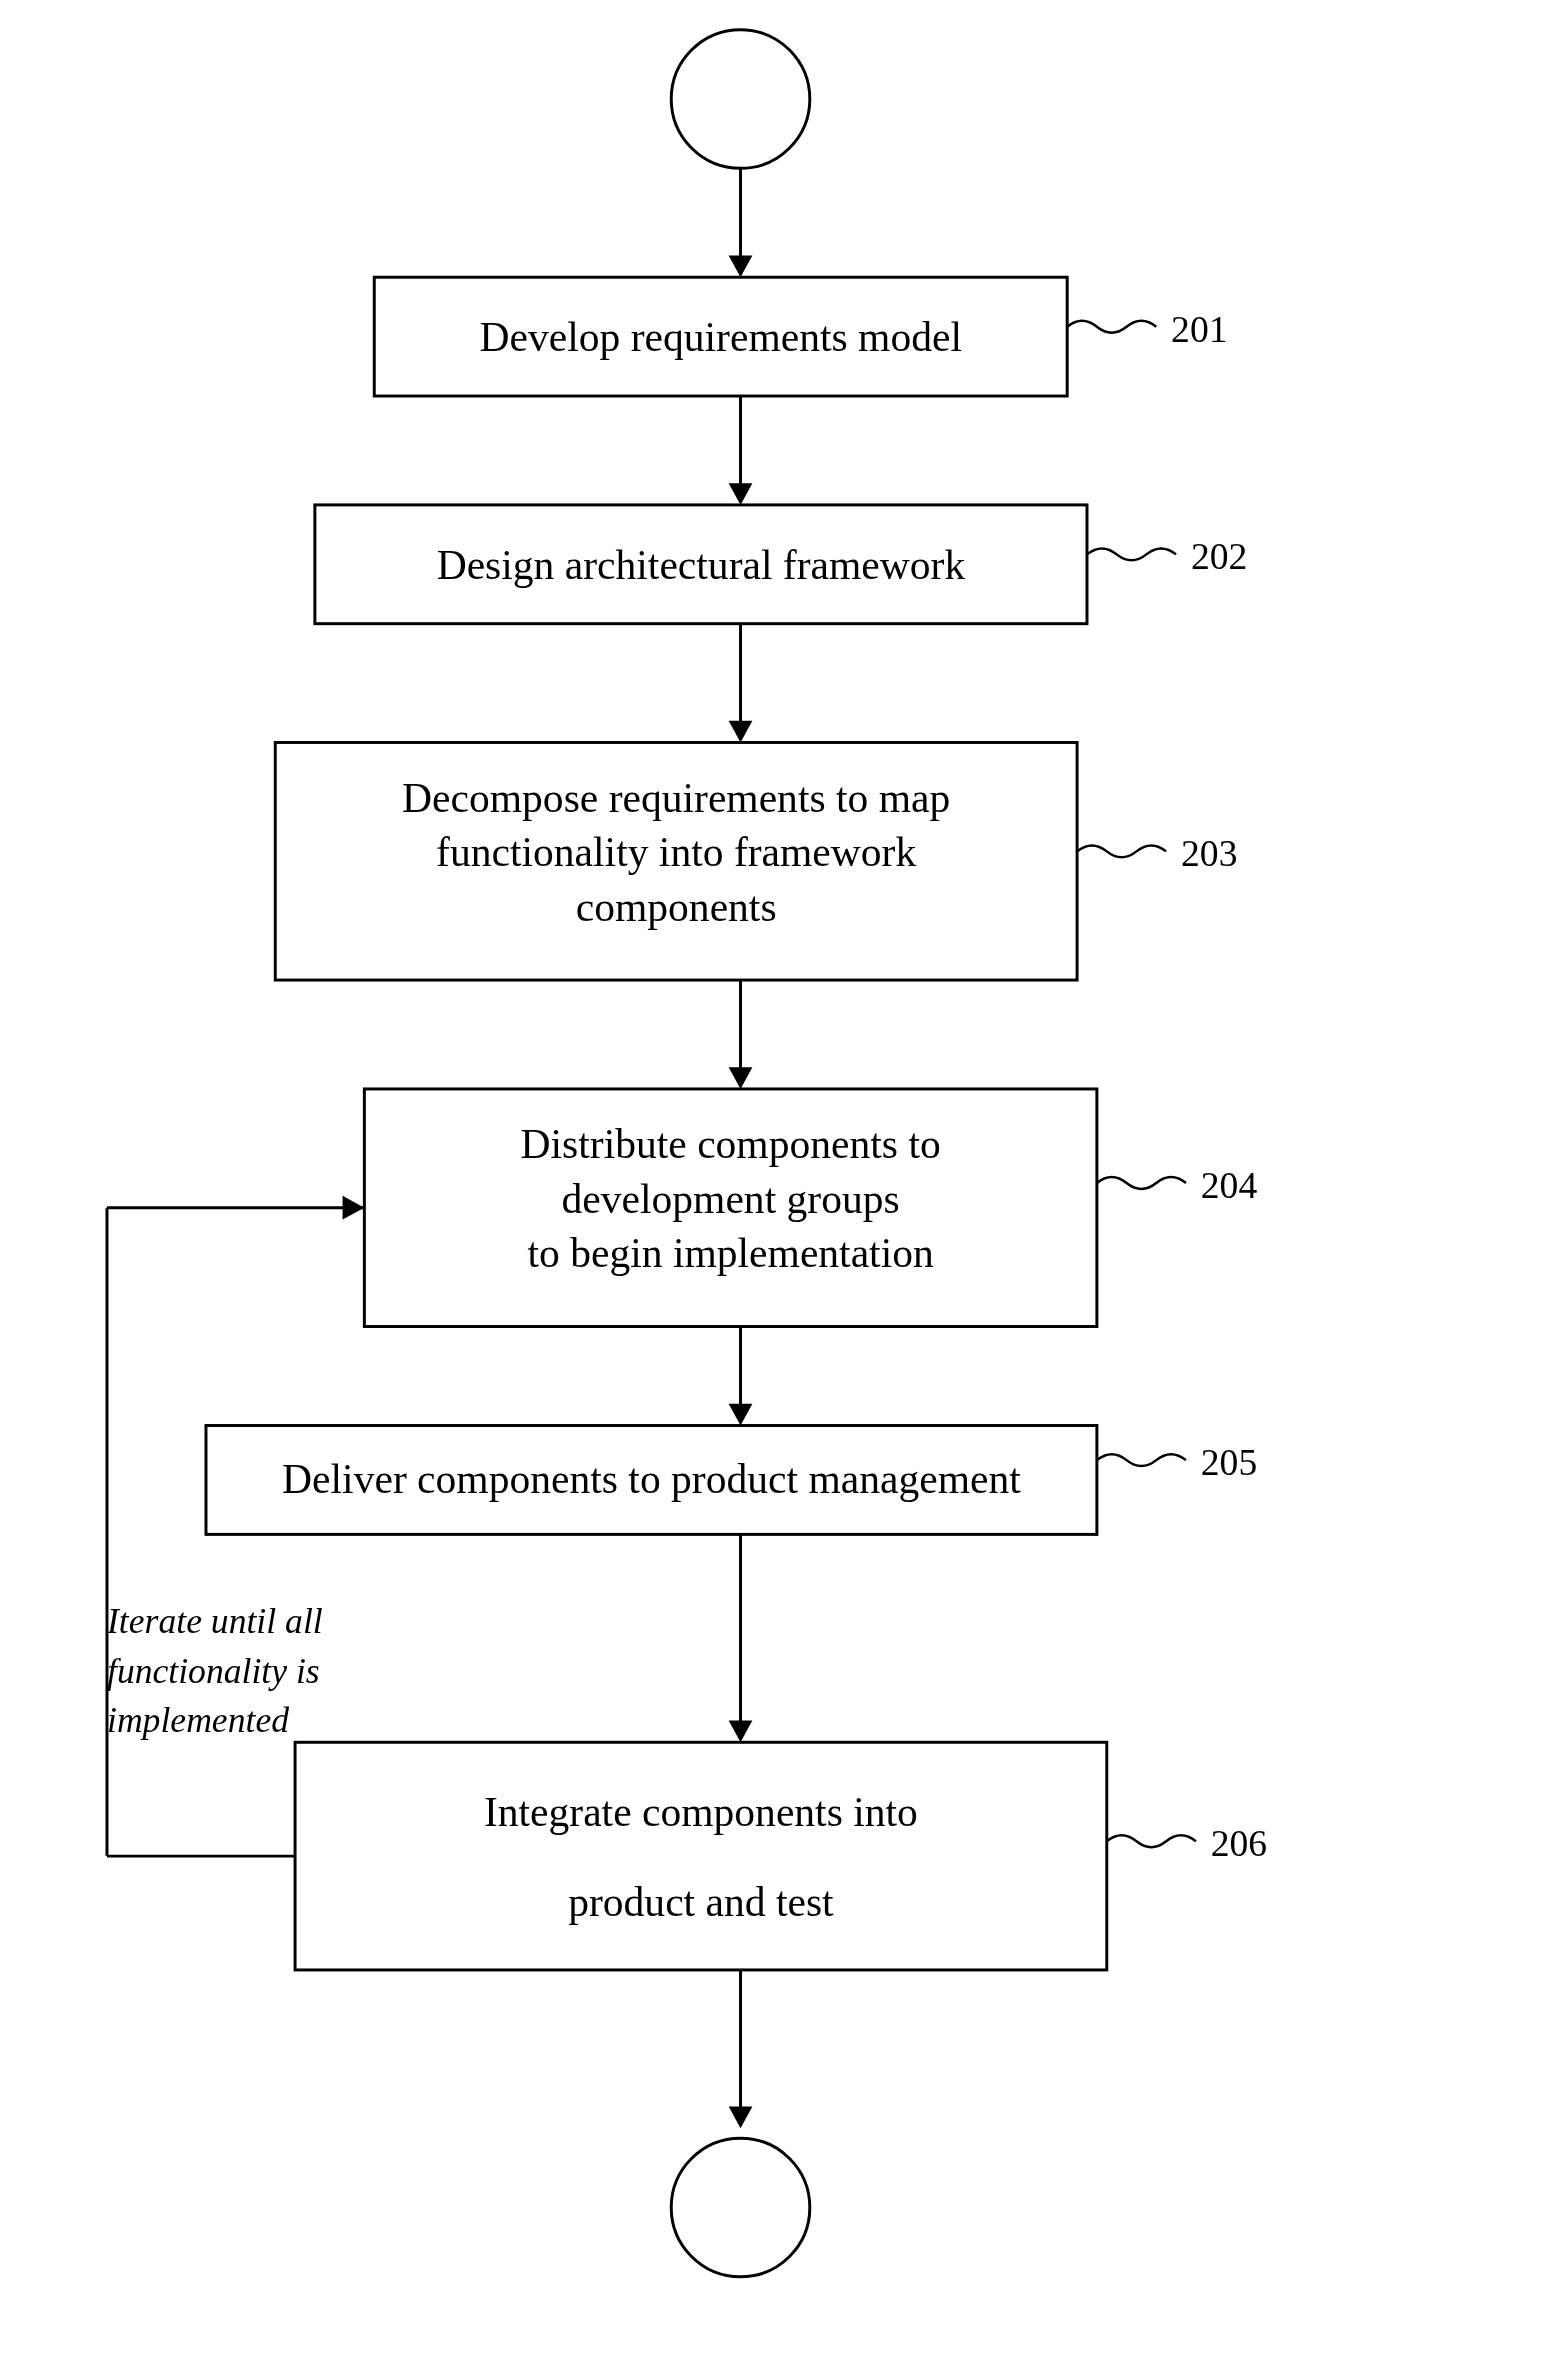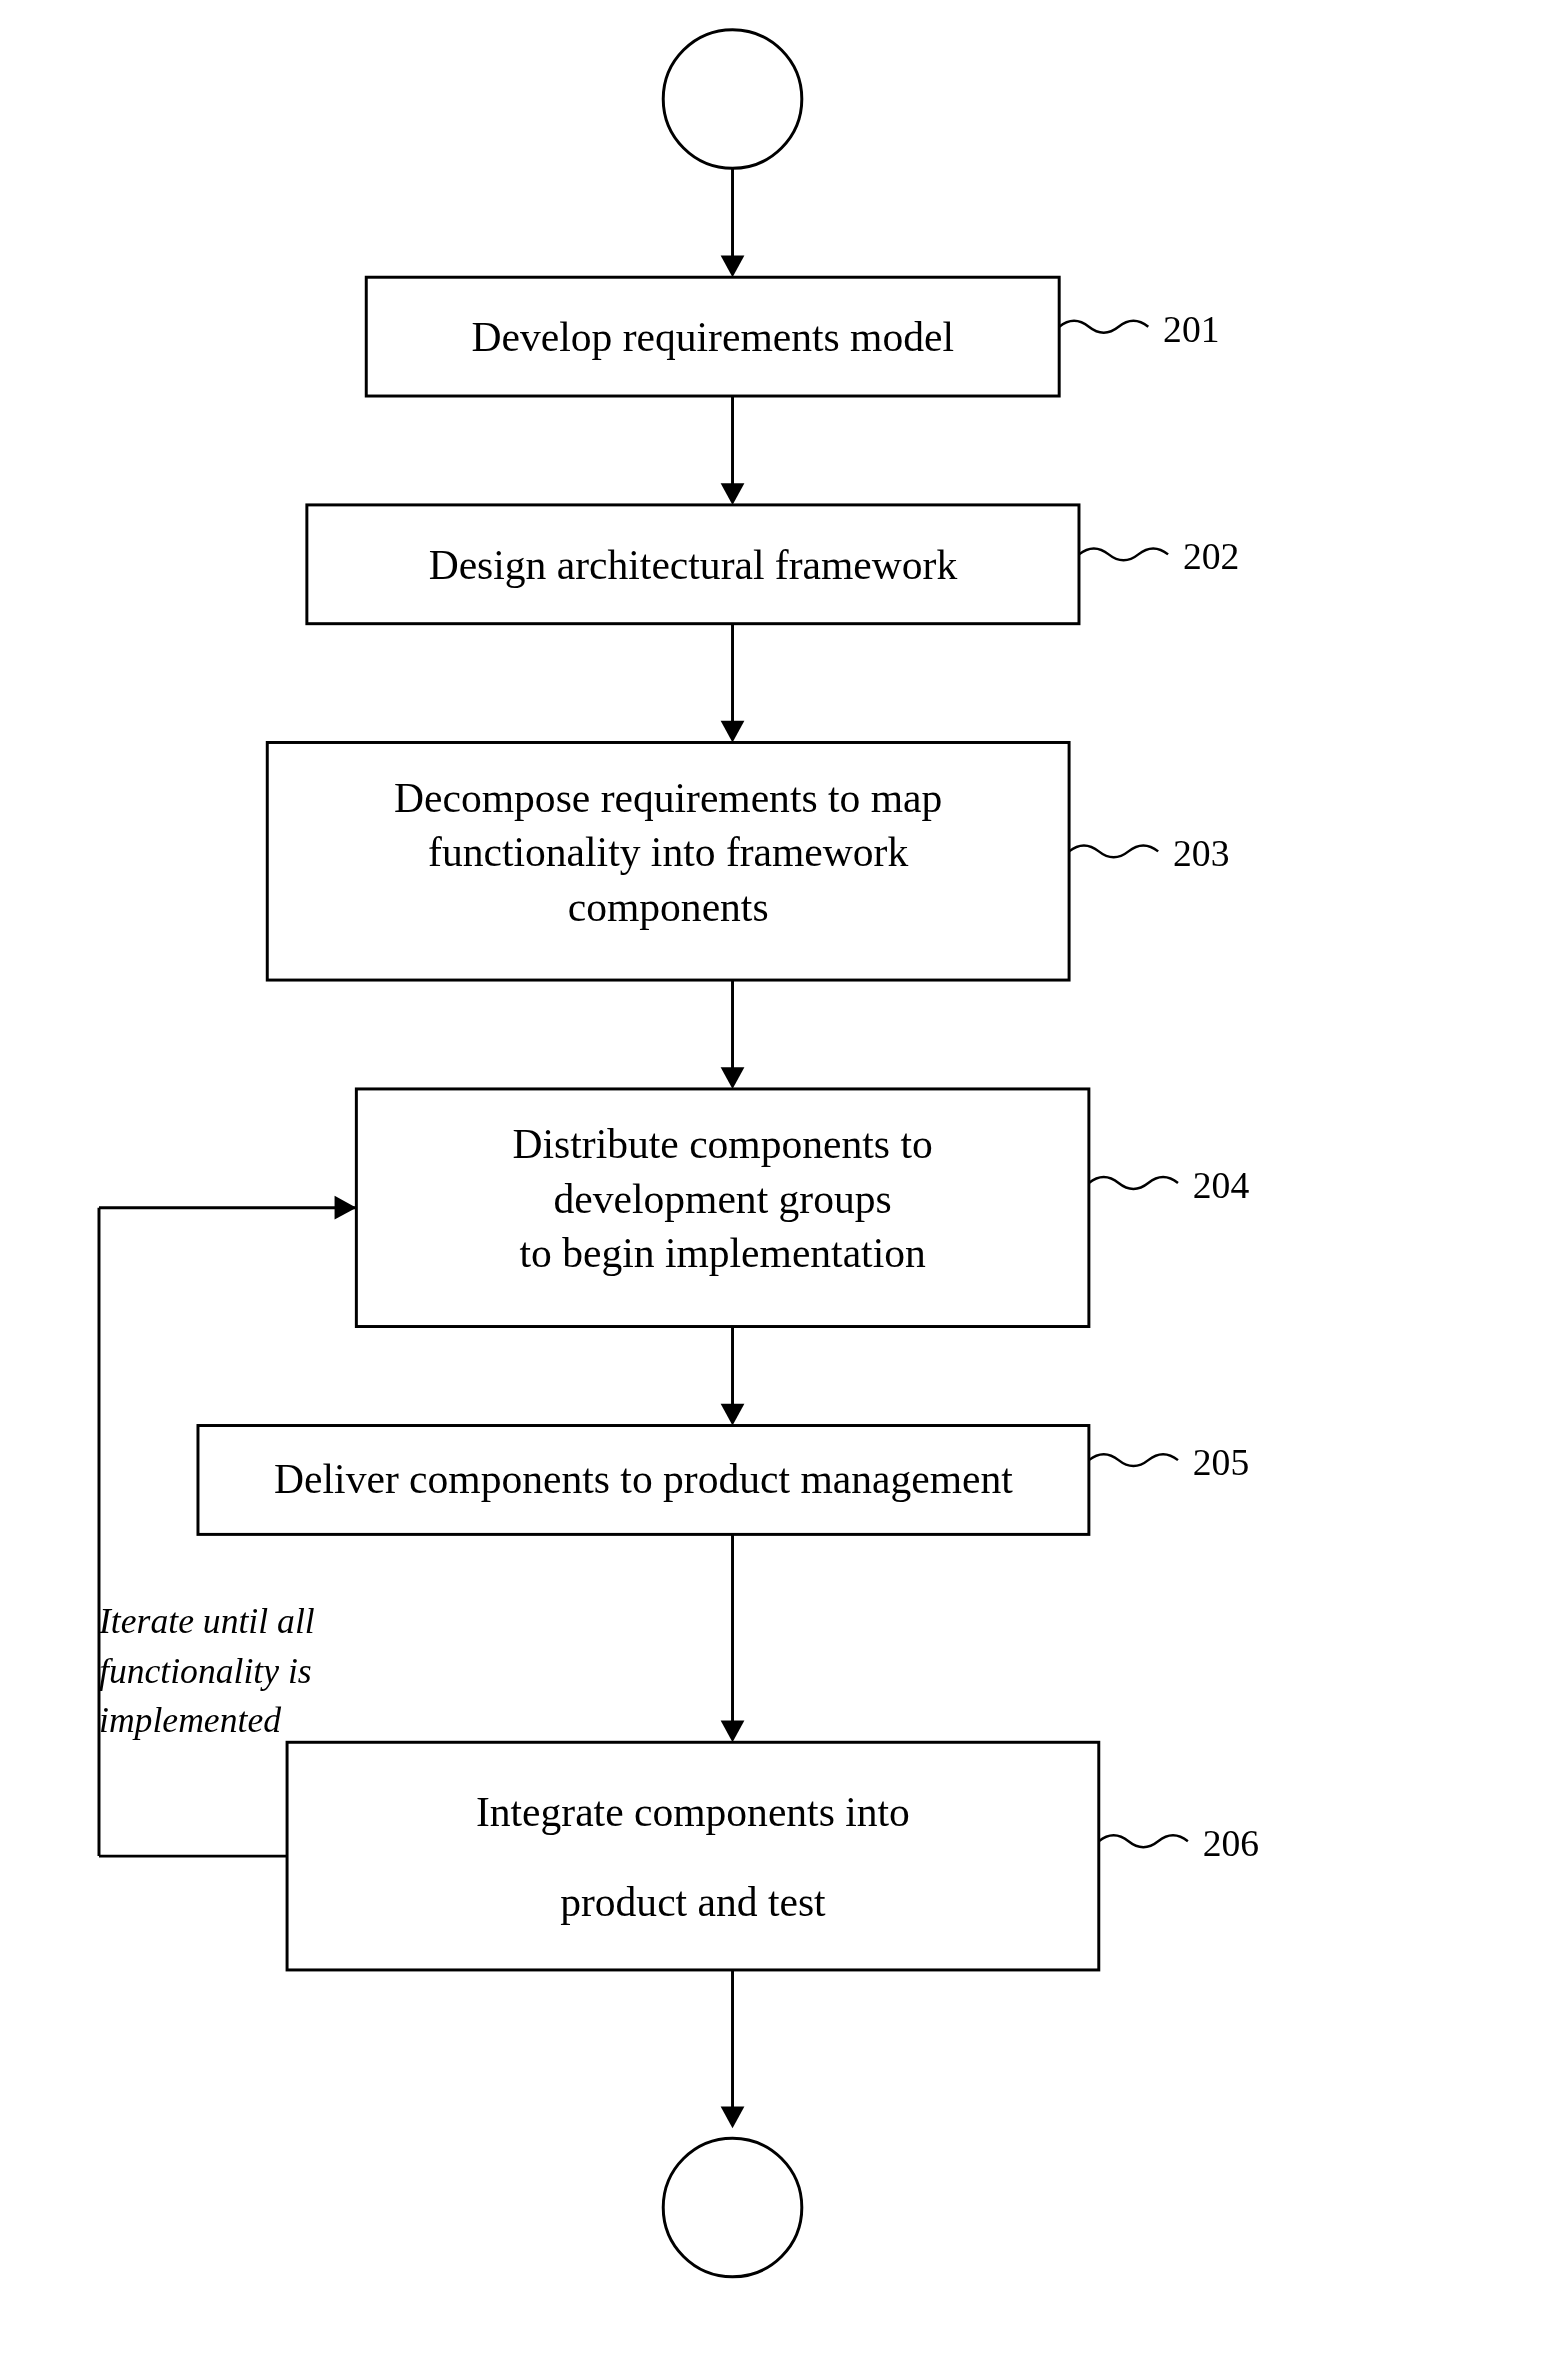--- a/index.html
+++ b/index.html
@@ -8,21 +8,21 @@
       font-family: 'Times New Roman', Times, serif;
       width: 1567px;
       height: 2363px;
       position: relative;
       overflow: hidden;
     }
 
     .diagram-container {
       position: absolute;
       top: 0;
-      left: 0;
+      left: 8px;
       width: 1328px;
       height: 2363px;
     }
 
     svg {
       width: 1567px;
       height: 2363px;
     }
   </style>
 </head>

